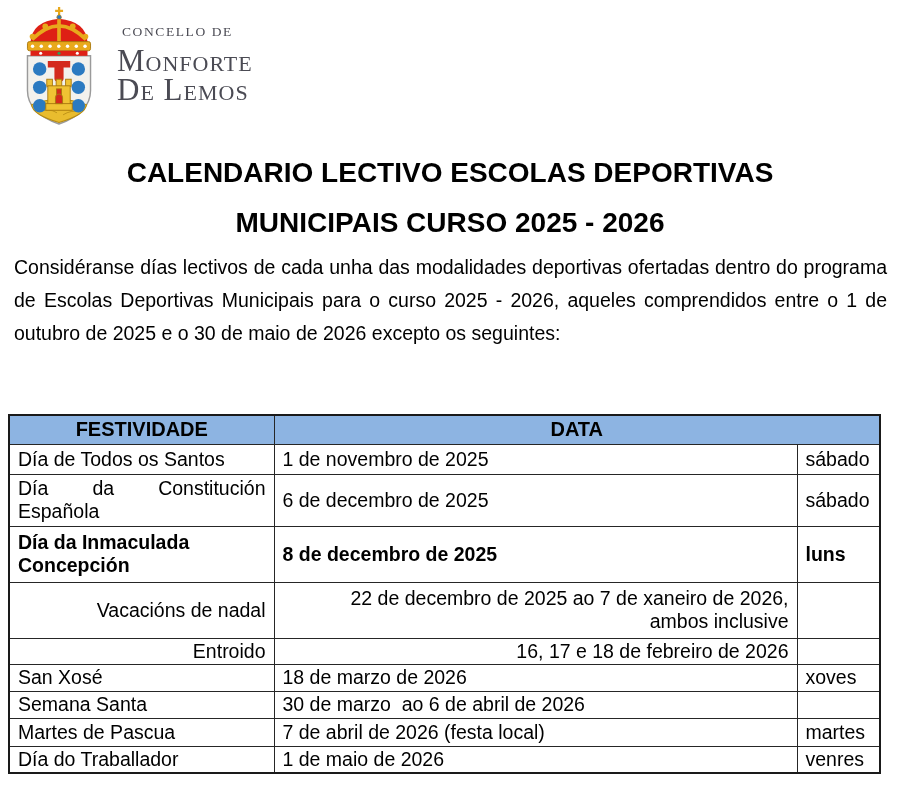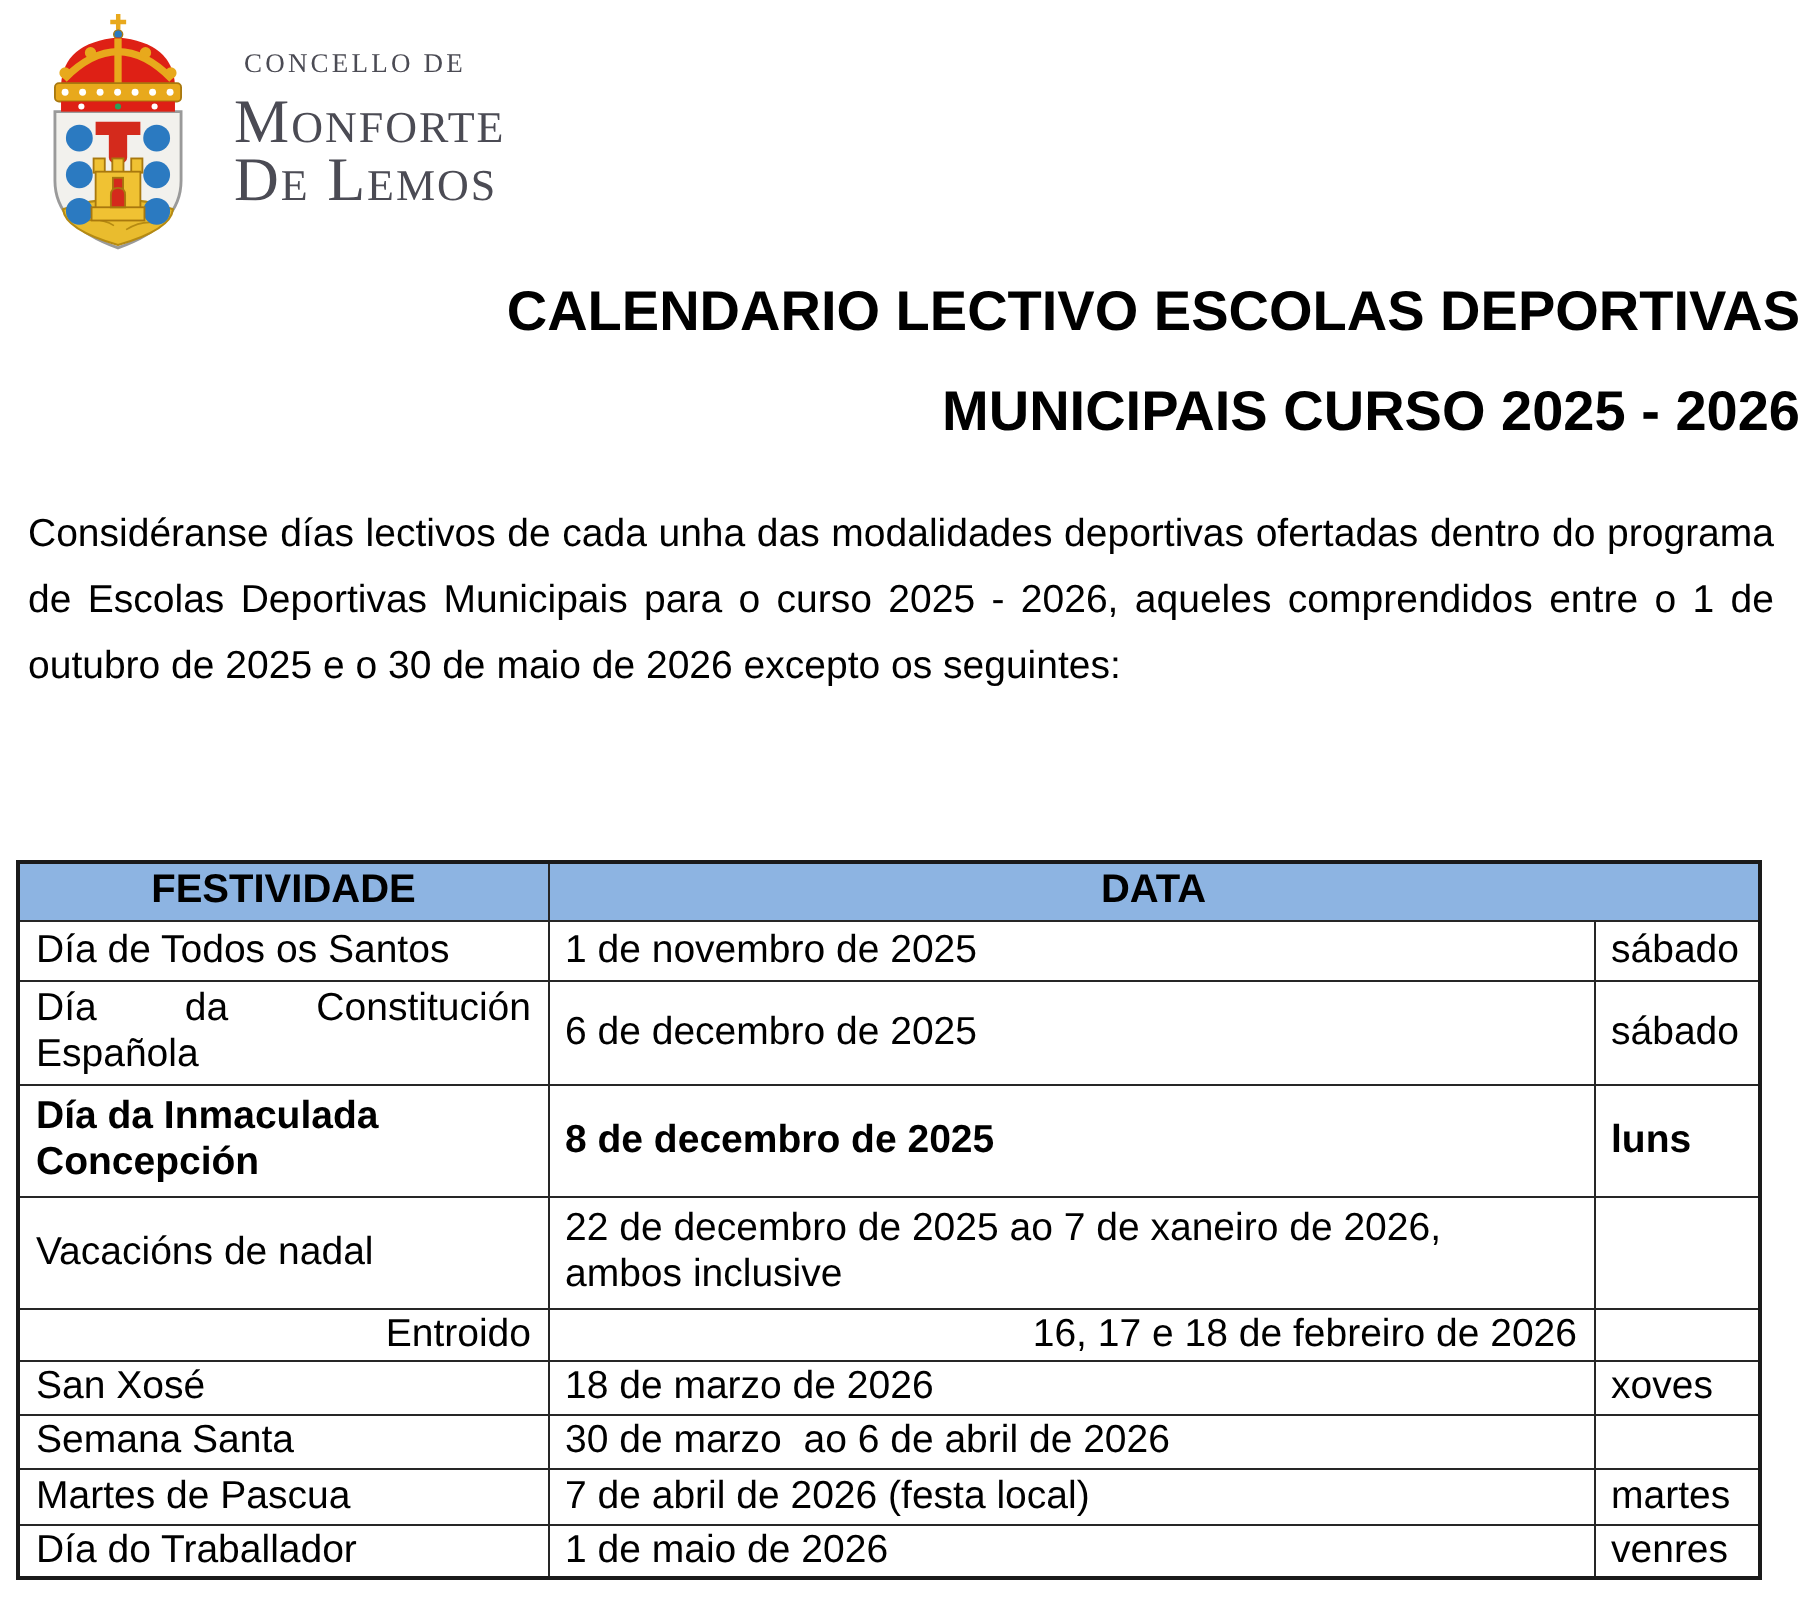--- a/index.html
+++ b/index.html
@@ -30,33 +30,33 @@
   .org-small{font-size:13.5px;letter-spacing:1.6px;margin-left:5px;margin-bottom:6px;}
   .org-big{font-size:31px;line-height:29px;font-variant:small-caps;letter-spacing:1px;}
   .c-gold{fill:var(--gold);}
   .c-red{fill:var(--crown-red);}
   .c-blue{fill:var(--roundel-blue);}
   .c-shield{fill:var(--shield-white);}
   .c-castle{fill:var(--castle-gold);}
   .c-tau{fill:var(--tau-red);}
   
   .title{
-    position:absolute;top:131px;left:0;width:900px;
-    text-align:right;font-weight:bold;
+    position:absolute;top:148px;left:0;width:900px;
+    text-align:center;font-weight:bold;
     font-size:28px;line-height:50px;letter-spacing:0px;
   }
   
   .intro{
     position:absolute;top:251px;left:14px;width:873px;
     font-size:19.5px;line-height:33px;
     text-align:justify;
   }
   
   table.cal{
-    position:absolute;top:430px;left:8px;
+    position:absolute;top:414px;left:8px;
     width:871px;
     border-collapse:collapse;table-layout:fixed;
     font-size:19.5px;
   }
   table.cal{border:2px solid #1A1A1A;}
   table.cal th,table.cal td{
     border:1.5px solid var(--border-dark);
     padding:1px 8px;
     vertical-align:middle;
     overflow:hidden;
@@ -66,21 +66,21 @@
     font-weight:bold;font-size:20px;text-align:center;
     height:29px;
   }
   col.c1{width:265px;} col.c2{width:523px;} col.c3{width:83px;}
   td.cell-date{white-space:pre-wrap;}
   td.justify{text-align:justify;text-align-last:auto;}
   td.top{vertical-align:top;padding-top:3px;}
   tbody tr:nth-child(1){height:30px;padding-left:20px;}
   tbody tr:nth-child(2){height:52px;}
   tbody tr:nth-child(3){height:56px;font-weight:bold;}
-  tbody tr:nth-child(4){height:56px;}
+  tbody tr:nth-child(4){height:56px;text-align:right;}
   tbody tr:nth-child(5){height:26px;text-align:right;}
   tbody tr:nth-child(6){height:27px;}
   tbody tr:nth-child(7){height:27px;}
   tbody tr:nth-child(8){height:28px;}
   tbody tr:nth-child(9){height:24px;}
 </style>
 </head>
 <body>
 
 <div class="page">

